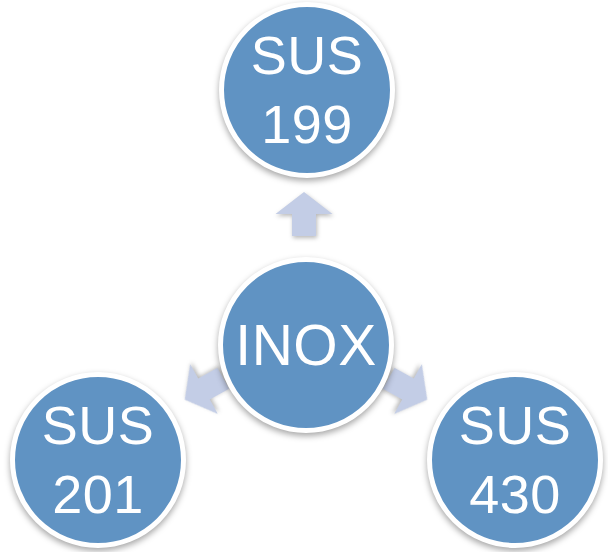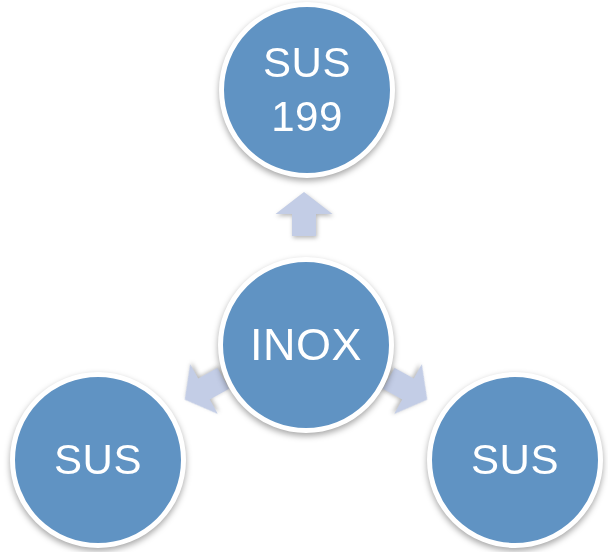--- a/index.html
+++ b/index.html
@@ -40,26 +40,26 @@
     justify-content: center;
     text-align: center;
     color: var(--label-text, #ffffff);
     box-sizing: content-box;
   }
   .node-top    { left: 219px; top: 2px; }
   .node-center { left: 218px; top: 257px; }
   .node-bl     { left: 10px;  top: 372px; }
   .node-br     { left: 427px; top: 372px; }
   .node-label {
-    font-size: 42px;
+    font-size: 54px;
     line-height: 1.28;
     letter-spacing: 0.5px;
   }
   .node-center .node-label {
-    font-size: 45px;
+    font-size: 57px;
   }
 </style>
 </head>
 <body>
 
 <div class="canvas">
 
   <svg class="arrows-layer" viewBox="0 0 608 552" xmlns="http://www.w3.org/2000/svg">
     <path class="arrow-shape" transform="translate(304,214)" d="M0,-22 L28.5,0 L12,0 L12,22 L-12,22 L-12,0 L-28.5,0 Z"></path>
     <path class="arrow-shape" transform="translate(204,389) rotate(-119)" d="M0,-22 L28.5,0 L12,0 L12,22 L-12,22 L-12,0 L-28.5,0 Z"></path>
@@ -73,22 +73,24 @@
     </div>
   </div>
 
   <div class="node node-center">
     <div class="node-label">INOX</div>
   </div>
 
   <div class="node node-bl">
     <div class="node-label">
       <div>SUS</div>
+      <div>201</div>
     </div>
   </div>
 
   <div class="node node-br">
     <div class="node-label">
       <div>SUS</div>
+      <div>430</div>
     </div>
   </div>
 
 </div>
 
 </body></html>

